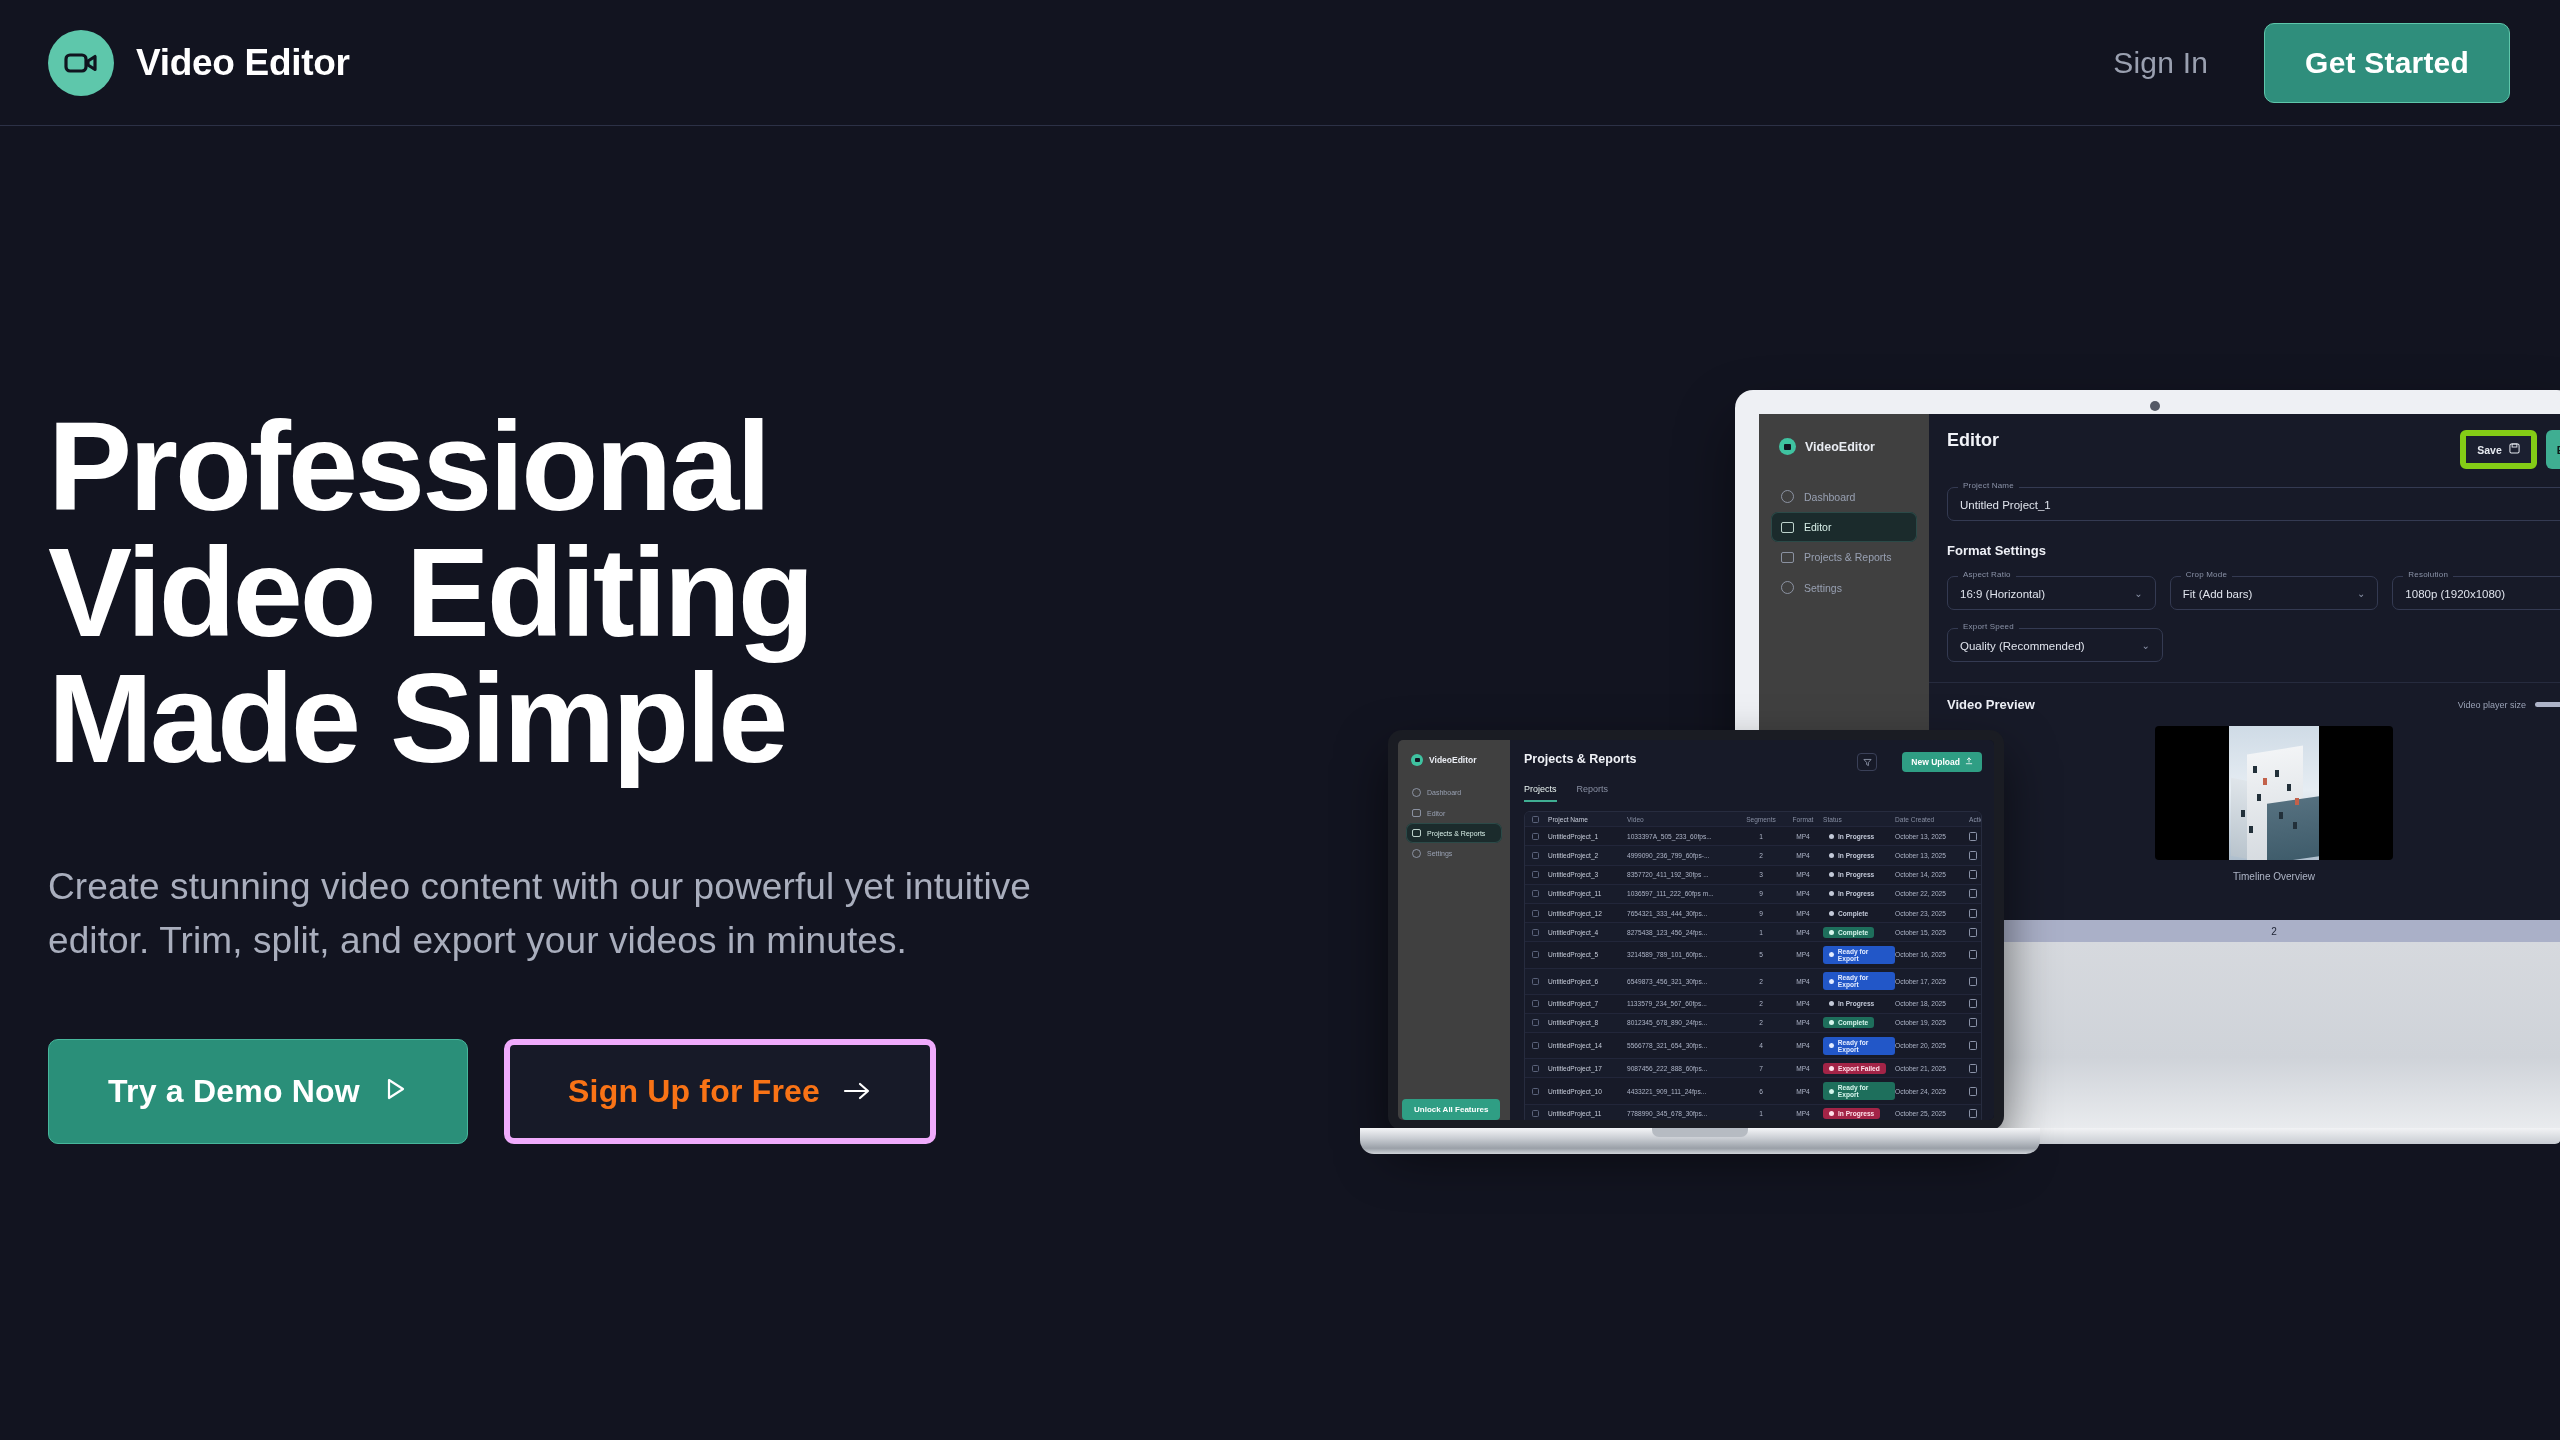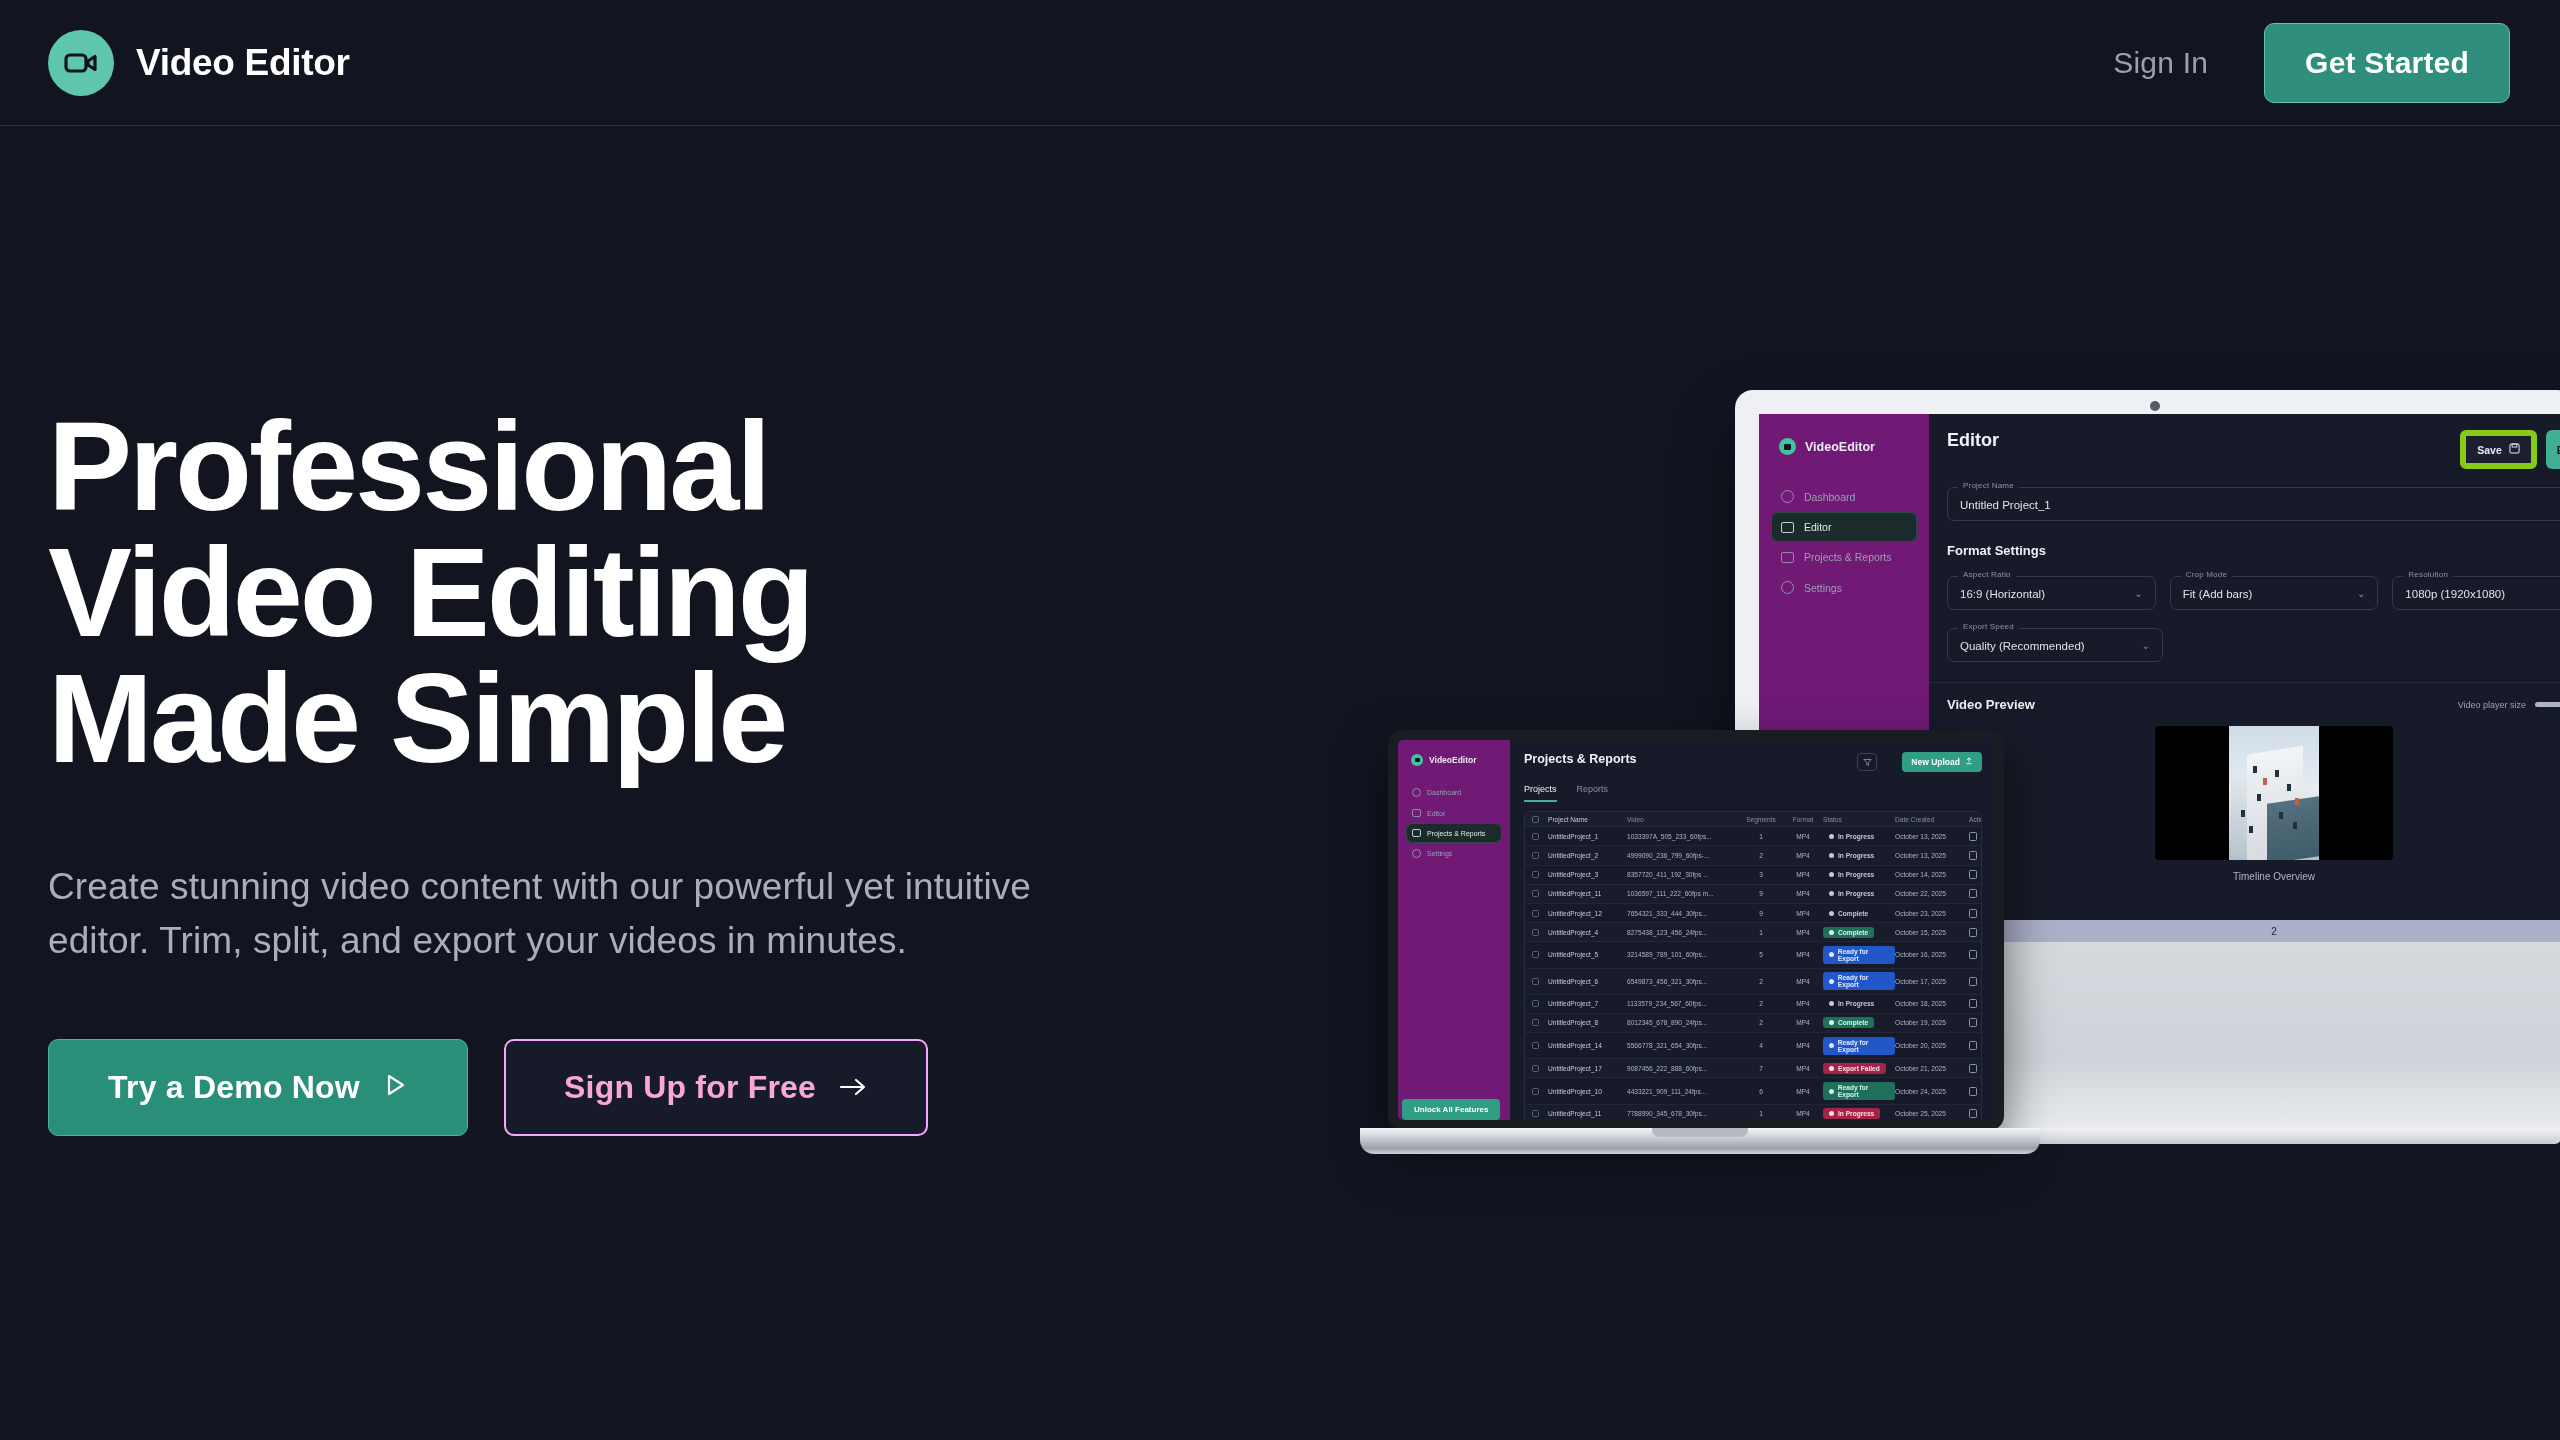--- a/index.html
+++ b/index.html
@@ -43,21 +43,21 @@
   .hero-sub{
     margin-top:78px; font-size:37px; line-height:1.45; color:#a9aebd;
     max-width:1090px; white-space:pre-line; letter-spacing:.1px;
   }
   .hero-cta{ margin-top:72px; display:flex; gap:36px; }
   .btn{
     display:inline-flex; align-items:center; justify-content:center; gap:22px;
     font-size:32px; font-weight:bold; border-radius:10px; letter-spacing:.2px;
   }
   .btn-primary{ background:#2a8f79; border:1px solid #47b79c; color:#fff; padding:28px 46px; min-width:420px; }
-  .btn-ghost{ background:#171a28; border:2px solid #f0abfc; color:#f9a8d4; padding:28px 58px; min-width:424px; }
+  .btn-ghost{ background:#171a28; border:6px solid #f0abfc; color:#f97316; padding:28px 58px; min-width:424px; }
 
   
   .stage{ position:absolute; left:1360px; top:390px; width:1210px; height:820px; }
 
   
   .monitor{ position:absolute; left:375px; top:0; width:840px; height:800px; }
   .monitor-bezel{
     position:absolute; left:0; top:0; width:840px; height:552px;
     background:#eef0f4; border-radius:18px 18px 0 0; padding:24px 0 0 24px;
     box-shadow:0 30px 60px rgba(0,0,0,.45);
@@ -70,21 +70,21 @@
   .monitor-chin{
     position:absolute; left:0; top:552px; width:840px; height:186px;
     background:linear-gradient(180deg,#d6d9de 0%,#cfd3d9 62%,#e9ebee 100%);
   }
   .monitor-foot{
     position:absolute; left:14px; top:738px; width:812px; height:16px;
     background:linear-gradient(180deg,#f2f3f5,#c8ccd2); border-radius:0 0 6px 6px;
   }
 
   
-  .mock-sidebar{ background:#701a75; flex:0 0 170px; padding:18px 12px; }
+  .mock-sidebar{ background:#404040; flex:0 0 170px; padding:18px 12px; }
   .ms-brand{ display:flex; align-items:center; gap:9px; margin:6px 0 26px 8px; }
   .ms-dot{ width:17px; height:17px; border-radius:50%; background:#3fc2a0; display:flex; align-items:center; justify-content:center; }
   .ms-dot i{ width:7px; height:6px; background:#121420; border-radius:1px; display:block; }
   .ms-title{ font-size:12.5px; font-weight:bold; color:#e9ecf2; }
   .ms-item{ display:flex; align-items:center; gap:10px; padding:9px 10px; border-radius:7px; font-size:10.5px; color:#98a0b2; }
   .ms-item.active{ background:#1b2b2c; color:#d8efe8; box-shadow:inset 0 0 0 1px #2b4a48; }
   .ms-ico{ width:13px; height:11px; border:1.3px solid currentColor; border-radius:2px; opacity:.85; flex:0 0 auto; }
   .ms-ico.circle{ border-radius:50%; height:13px; width:13px; }
   .ms-ico.gear{ border-radius:50%; height:13px; width:13px; }
 

